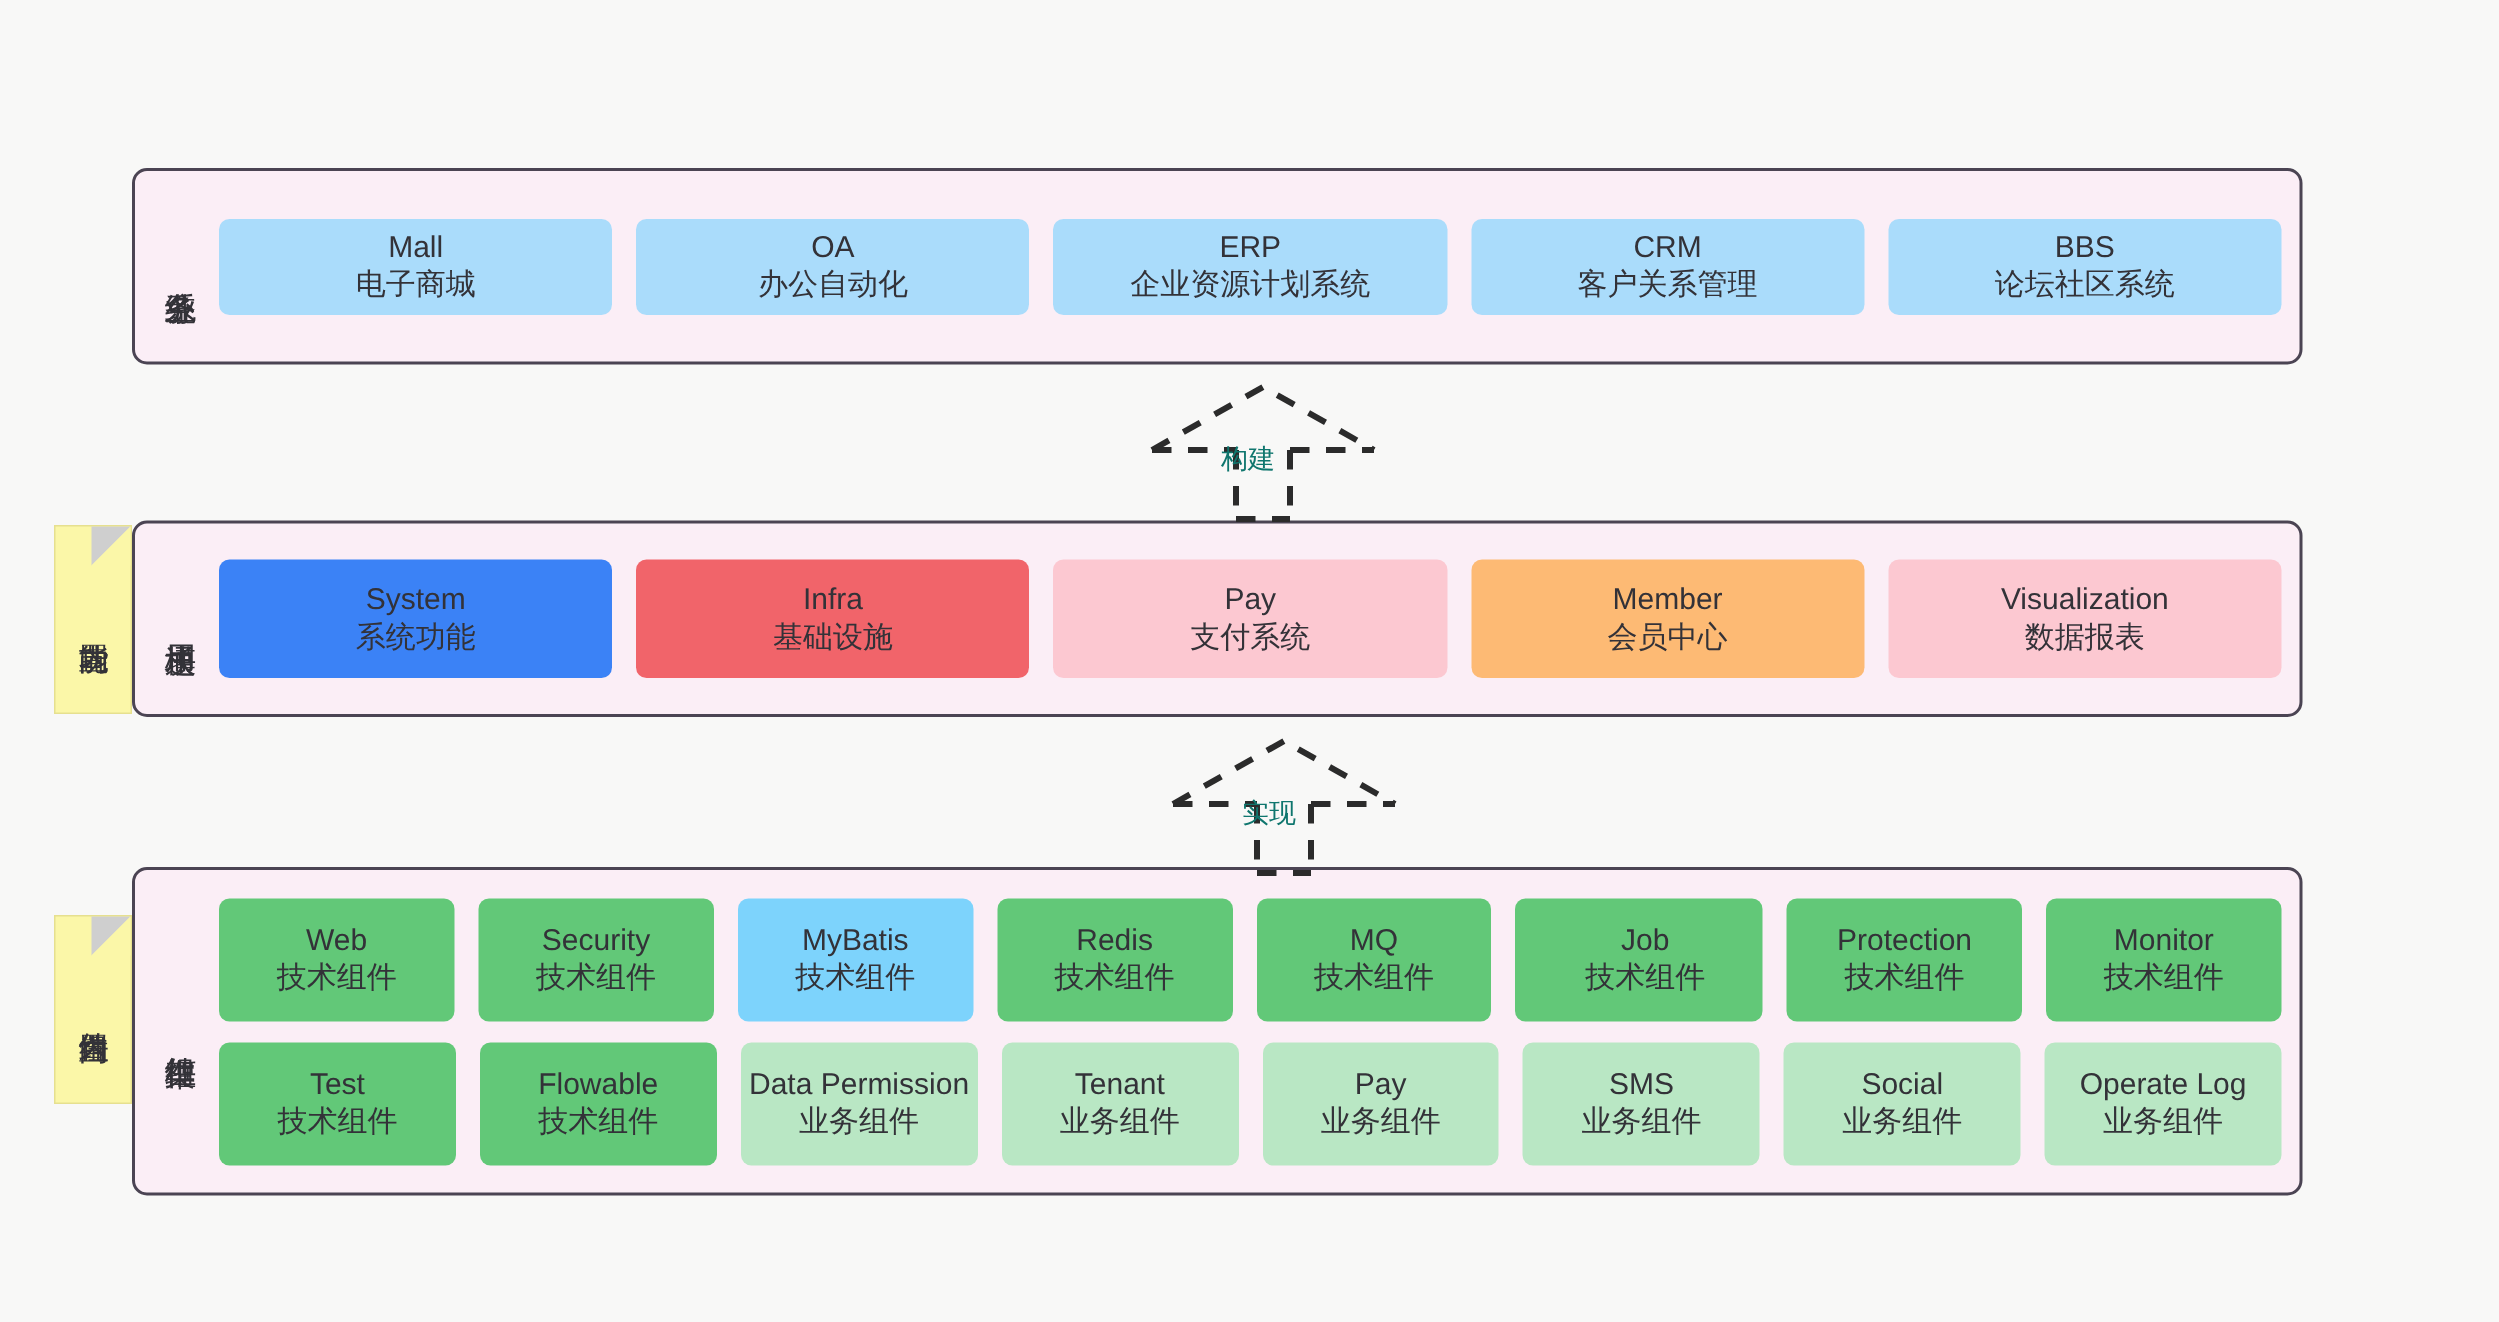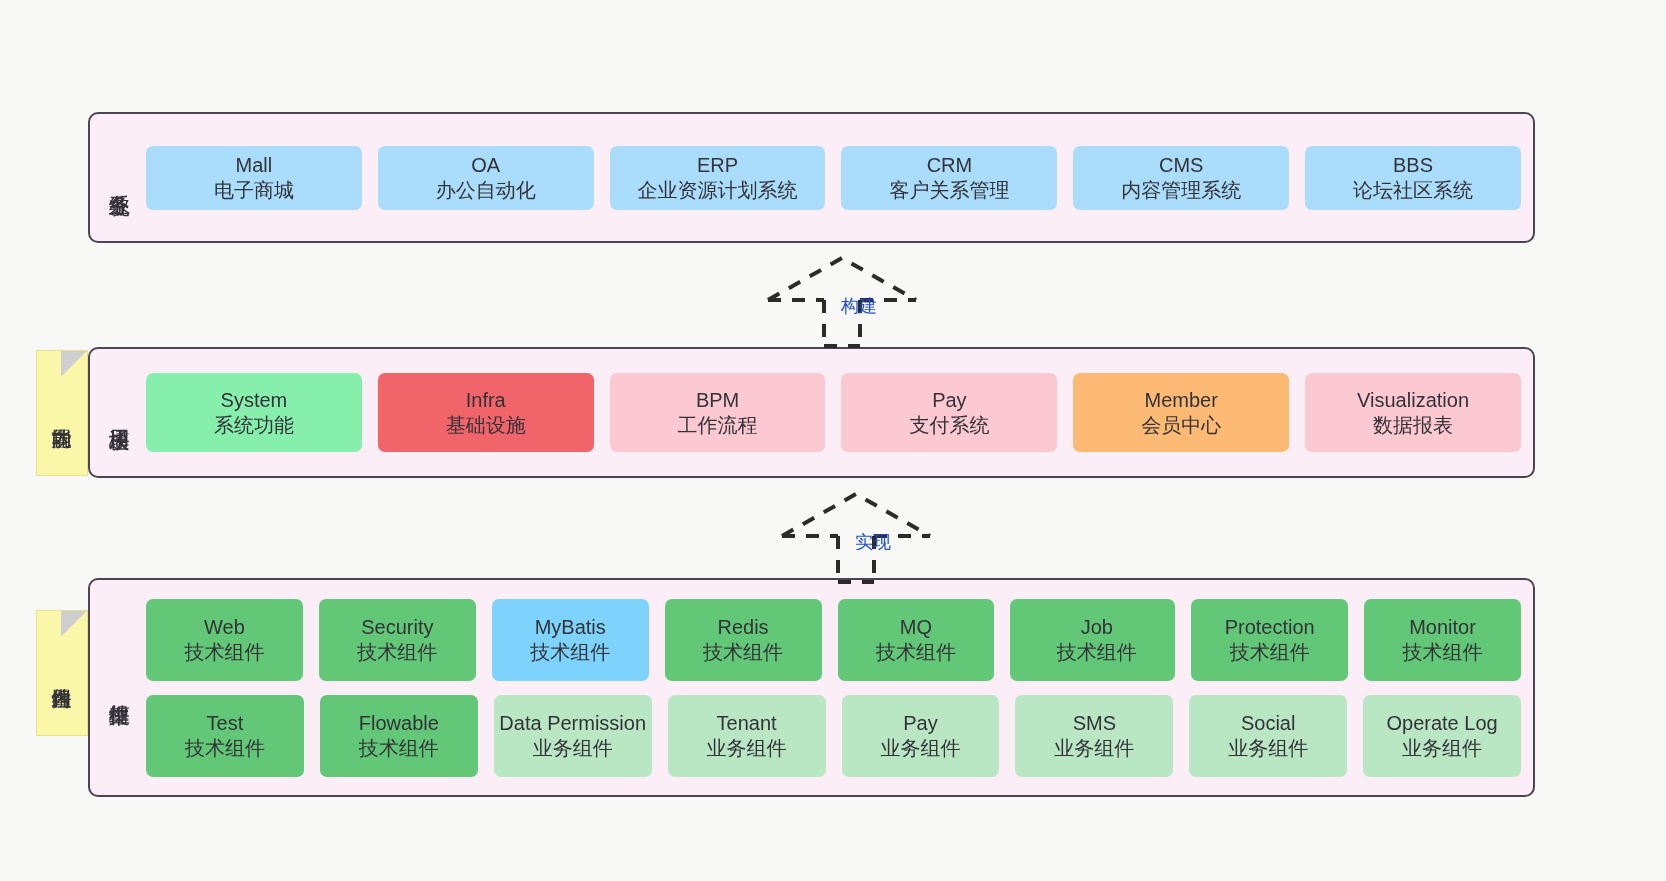--- a/index.html
+++ b/index.html
@@ -119,24 +119,23 @@
   #note-builtin-component { left: 36px; top: 610px; width: 52px; height: 126px; }
 
   
   .arrow-wrap {
     position: absolute;
     z-index: 2;
   }
   .arrow-label {
     position: absolute;
     font-size: 18px;
-    color: #1d4ed8;
+    color: #0f766e;
     background: transparent;
     white-space: nowrap;
-    margin-left: 27px;
   }
 
   #arrow-build { left: 752px; top: 252px; width: 180px; height: 96px; }
   #arrow-build .arrow-label { left: 62px; top: 42px; }
   #arrow-implement { left: 766px; top: 488px; width: 180px; height: 96px; }
   #arrow-implement .arrow-label { left: 62px; top: 42px; }
 </style>
 </head>
 <body>
 
@@ -152,24 +151,20 @@
         <div class="t1">OA</div>
         <div class="t2">办公自动化</div>
       </div>
       <div class="cell">
         <div class="t1">ERP</div>
         <div class="t2">企业资源计划系统</div>
       </div>
       <div class="cell">
         <div class="t1">CRM</div>
         <div class="t2">客户关系管理</div>
-      </div>
-      <div class="cell">
-        <div class="t1">CMS</div>
-        <div class="t2">内容管理系统</div>
       </div>
       <div class="cell">
         <div class="t1">BBS</div>
         <div class="t2">论坛社区系统</div>
       </div>
     </div>
   </div>
 </div>
 
 <div class="arrow-wrap" id="arrow-build">
@@ -186,31 +181,27 @@
 
 <div class="note" id="note-builtin-function">
   <span class="fold"></span>
   <span>内置功能</span>
 </div>
 
 <div class="band" id="band-common">
   <div class="band-title">通用模块</div>
   <div class="band-body">
     <div class="row">
-      <div class="cell" style="background: #86efac;">
+      <div class="cell" style="background: #3b82f6;">
         <div class="t1">System</div>
         <div class="t2">系统功能</div>
       </div>
       <div class="cell" style="background: rgb(241, 100, 106);">
         <div class="t1">Infra</div>
         <div class="t2">基础设施</div>
-      </div>
-      <div class="cell" style="background: rgb(252, 200, 209);">
-        <div class="t1">BPM</div>
-        <div class="t2">工作流程</div>
       </div>
       <div class="cell" style="background: rgb(252, 200, 209);">
         <div class="t1">Pay</div>
         <div class="t2">支付系统</div>
       </div>
       <div class="cell" style="background: #fdba74;">
         <div class="t1">Member</div>
         <div class="t2">会员中心</div>
       </div>
       <div class="cell" style="background: rgb(252, 200, 209);">

